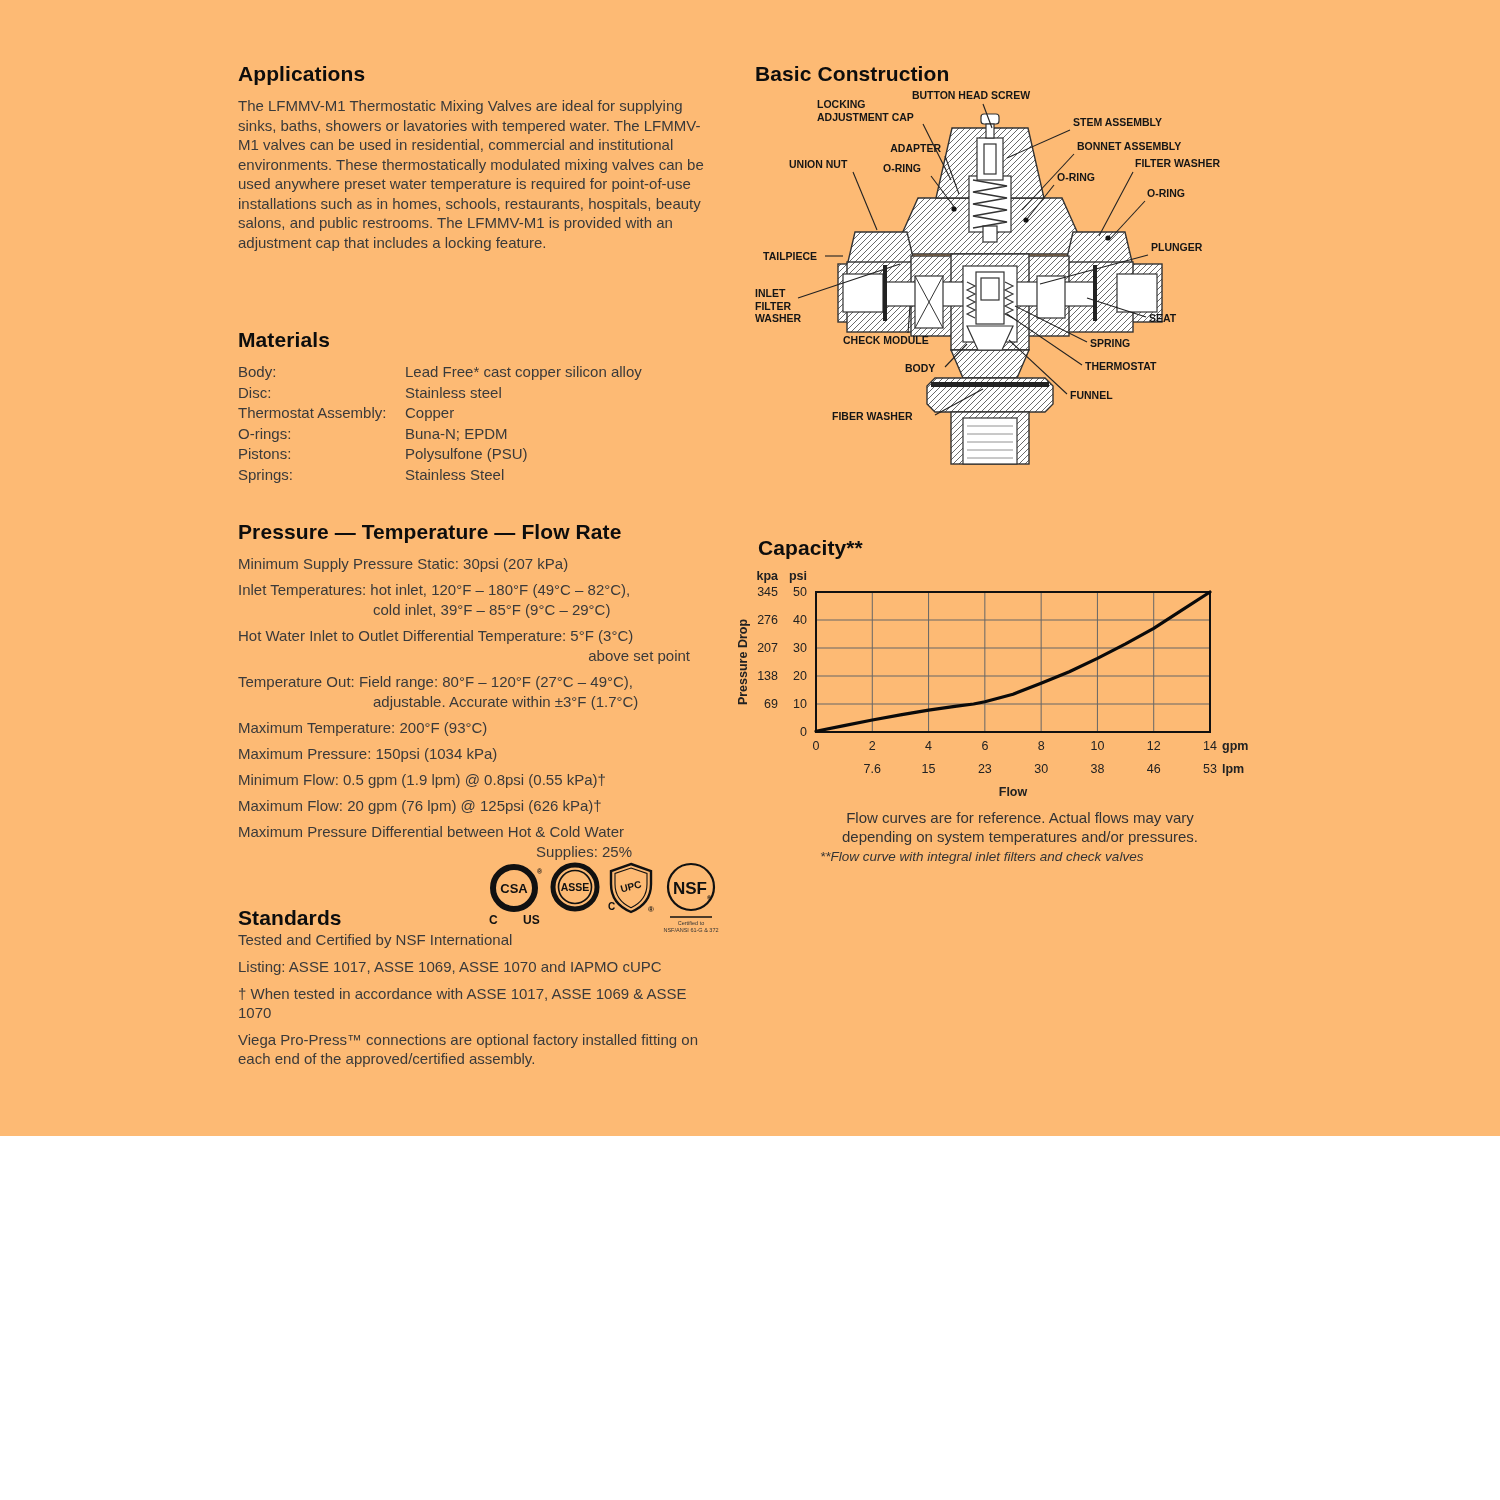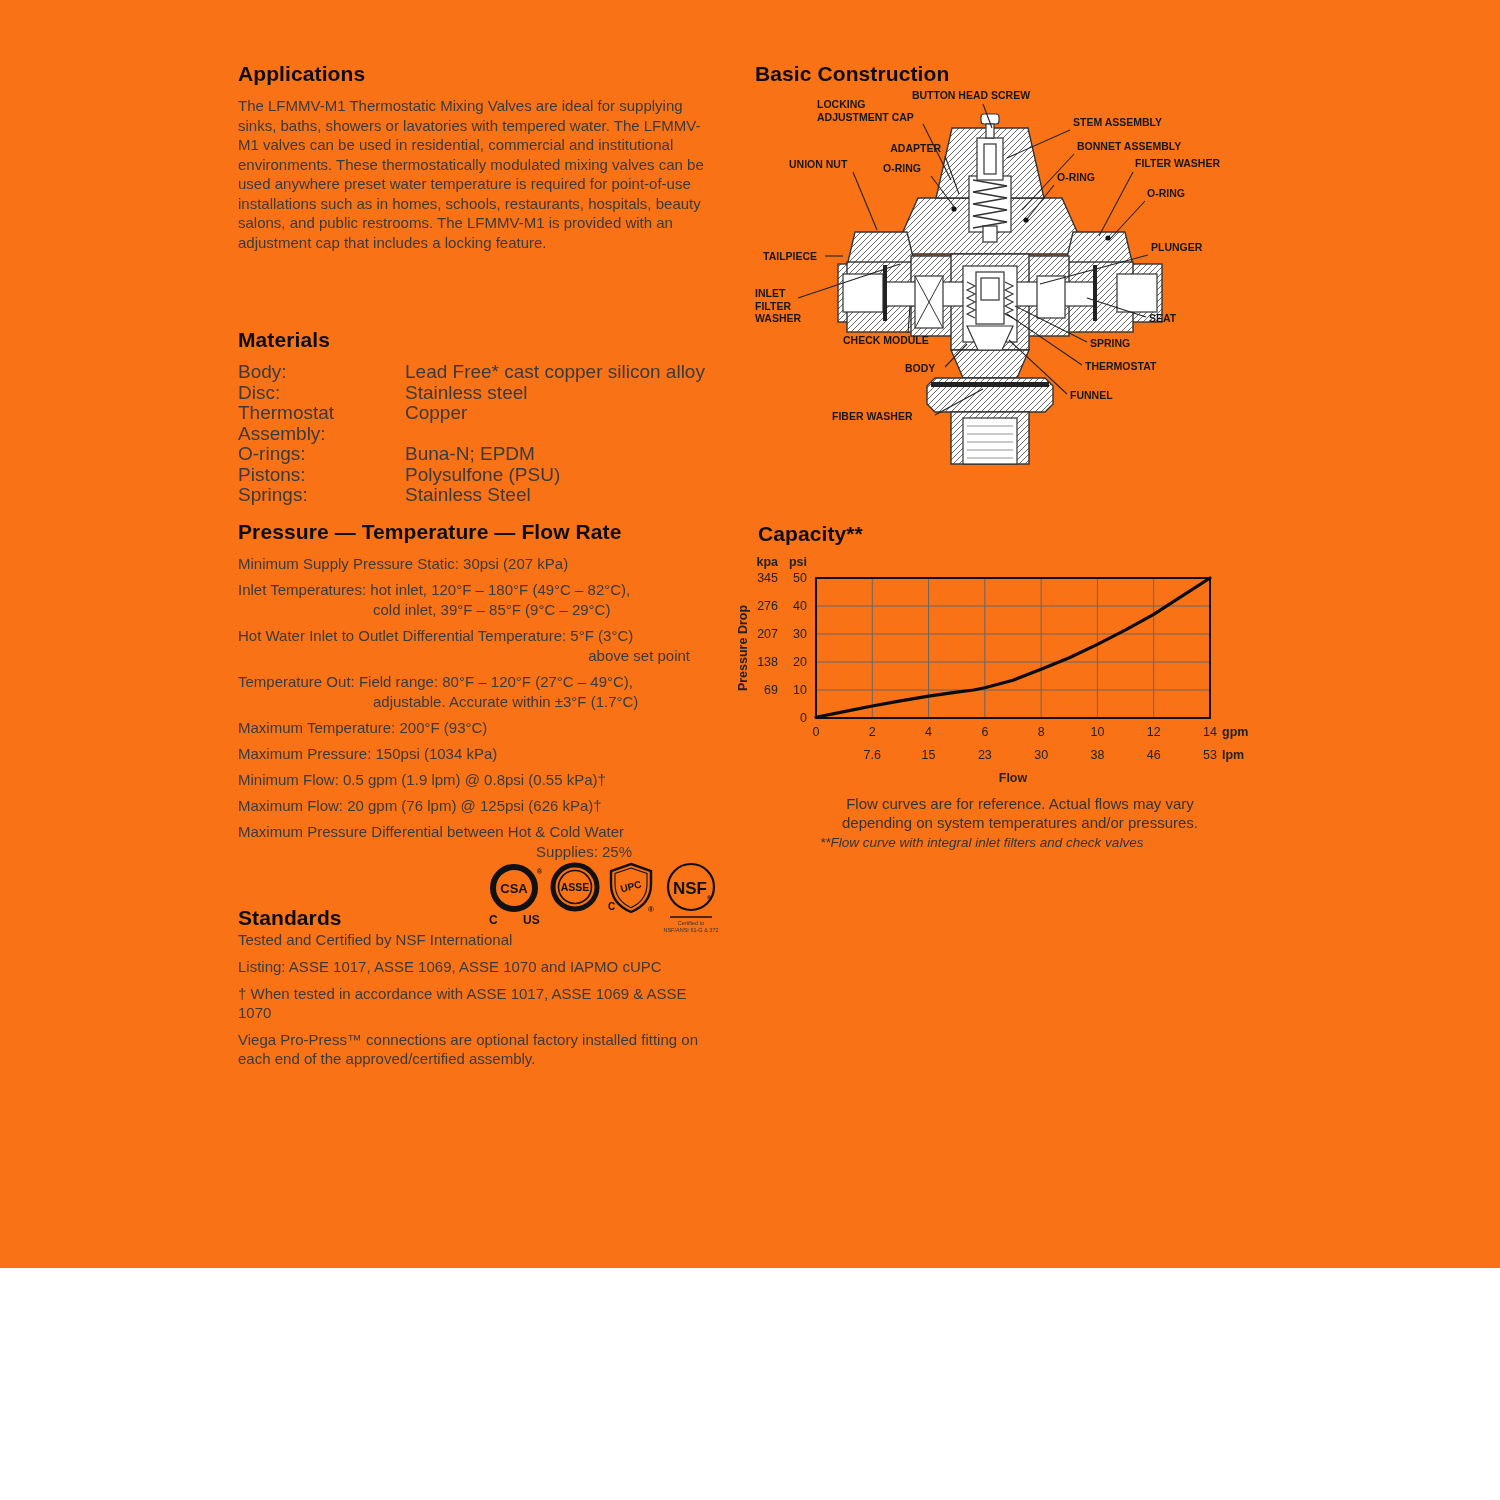--- a/index.html
+++ b/index.html
@@ -1,23 +1,23 @@
 <!DOCTYPE html>
 <html><head>
 <meta charset="utf-8">
 <style>
   html,body{margin:0;padding:0;background:#fff;}
-  .page{position:relative;width:1500px;height:1268px;background:#f97316;overflow:hidden;
+  .page{position:relative;width:1500px;height:1136px;background:#fdba74;overflow:hidden;
         font-family:"Liberation Sans",sans-serif;color:#3a3a3a;}
   h2{font-size:21px;font-weight:bold;color:#0d0d0d;margin:0 0 10px 0;letter-spacing:.1px;}
   section{position:absolute;}
   #sec-applications{left:238px;top:62px;width:474px;}
   #sec-applications p{font-size:15px;line-height:19.5px;margin:0 0 9px 0;}
   #sec-materials{left:238px;top:328px;width:474px;}
-  .mat-row{display:flex;font-size:19px;line-height:20.5px;}
+  .mat-row{display:flex;font-size:15px;line-height:20.5px;}
   .mat-label{width:167px;flex:0 0 167px;}
   #sec-ptf{left:238px;top:520px;width:474px;}
   .ptf-item{font-size:15px;line-height:20px;margin:0 0 6px 0;}
   .cont.center{padding-left:135px;}
   .cont.right{text-align:right;padding-right:22px;}
   .cont.right2{text-align:right;padding-right:80px;}
   #sec-standards{left:238px;top:860px;width:482px;}
   #sec-standards h2{margin-top:46px;margin-bottom:0;}
   .std-line{font-size:15px;line-height:19px;margin:0 0 8px 0;}
   .badges{position:absolute;top:2px;right:0;display:flex;gap:7px;align-items:flex-start;}
@@ -27,21 +27,21 @@
   #sec-construction h2{margin-bottom:0;}
   #valve-svg{display:block;}
   .dlabel{font-family:"Liberation Sans",sans-serif;font-size:10.5px;font-weight:bold;fill:#161616;}
   .leader{stroke:#222;stroke-width:1.1;}
   .vshape{stroke:#333;stroke-width:1.4;fill:url(#hatch);}
   .vwhite{stroke:#333;stroke-width:1.2;fill:#fff;}
   .vspring{fill:none;stroke:#333;stroke-width:1.6;}
   .vspring-sm{fill:none;stroke:#333;stroke-width:1.1;}
   .vdark{fill:#222;stroke:none;}
   .vthin{stroke:#777;stroke-width:.8;}
-  #sec-capacity{left:735px;top:522px;width:530px;}
+  #sec-capacity{left:735px;top:536px;width:530px;}
   #sec-capacity h2{margin:0 0 4px 23px;}
   #chart-svg{display:block;font-family:"Liberation Sans",sans-serif;}
   .grid{stroke:#666;stroke-width:1;}
   .frame{fill:none;stroke:#111;stroke-width:2;}
   .curve{fill:none;stroke:#0a0a0a;stroke-width:3.2;stroke-linejoin:round;stroke-linecap:round;}
   .tick{font-size:12.5px;fill:#222;}
   .bold{font-weight:bold;}
   .chart-caption{font-size:15px;line-height:19px;text-align:center;padding-left:40px;margin-top:2px;color:#333;}
   .chart-footnote{font-size:13.5px;font-style:italic;padding-left:85px;margin-top:3px;color:#333;}
 </style>

